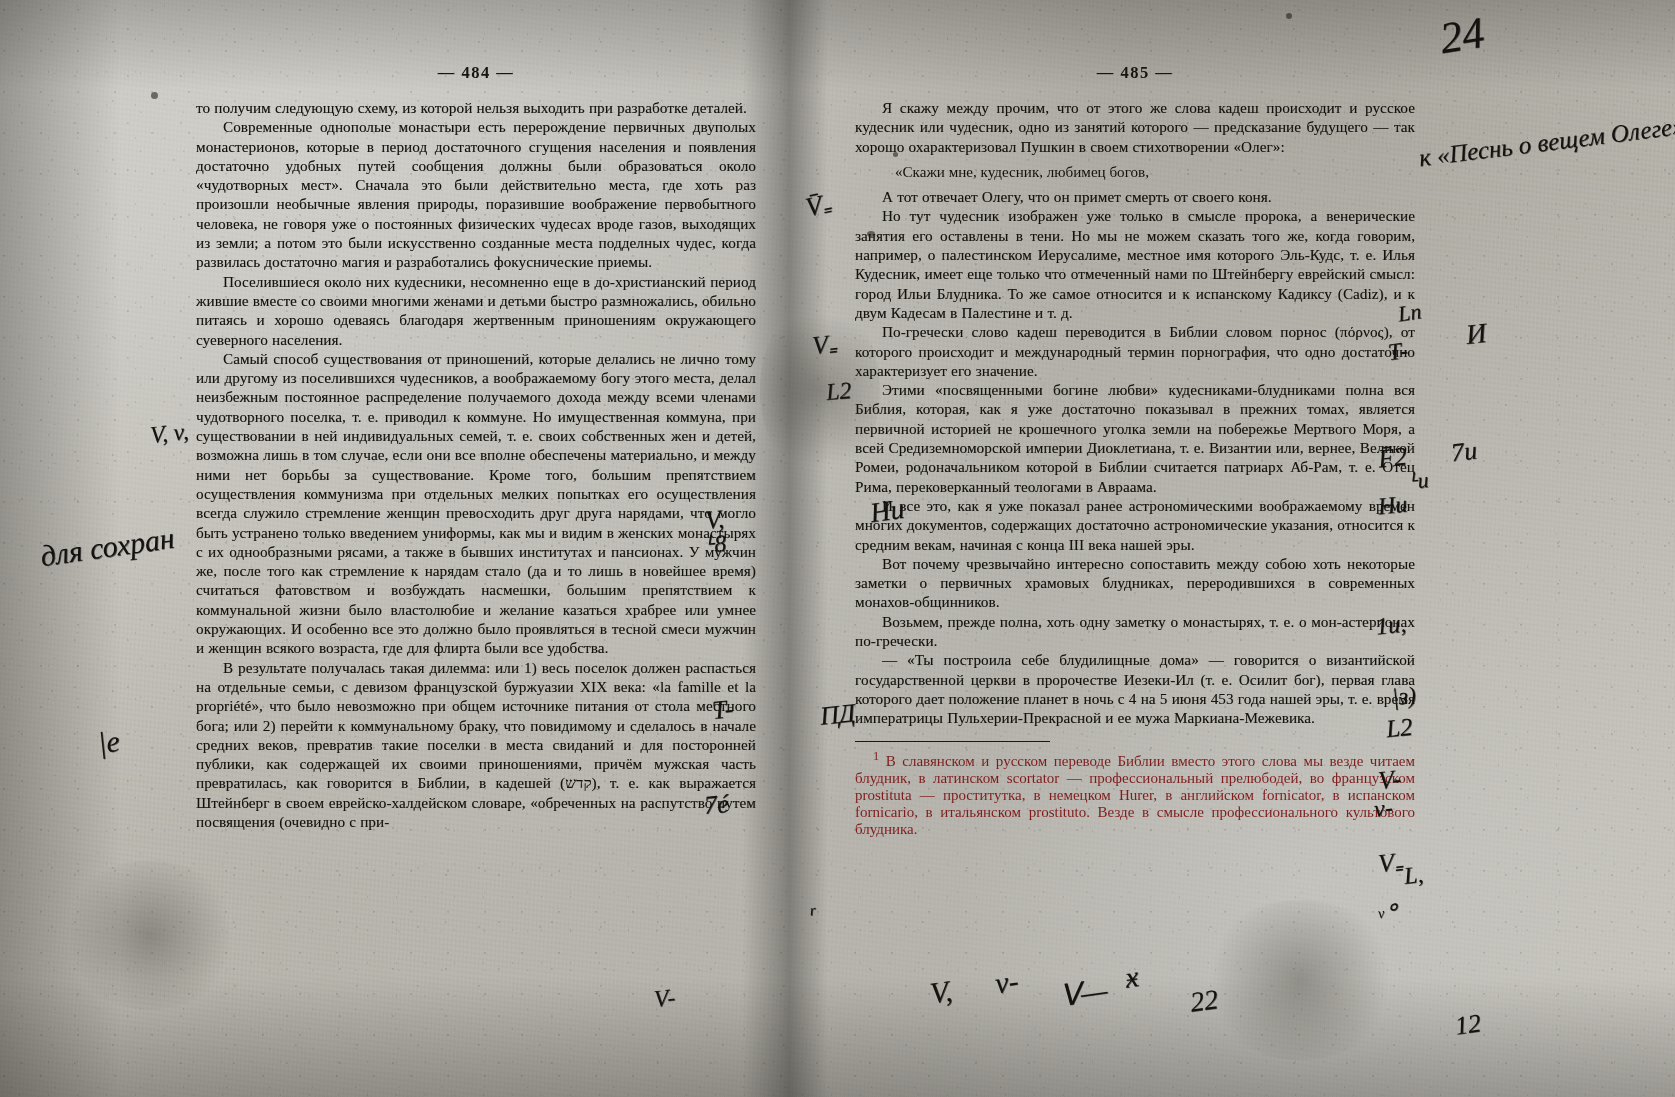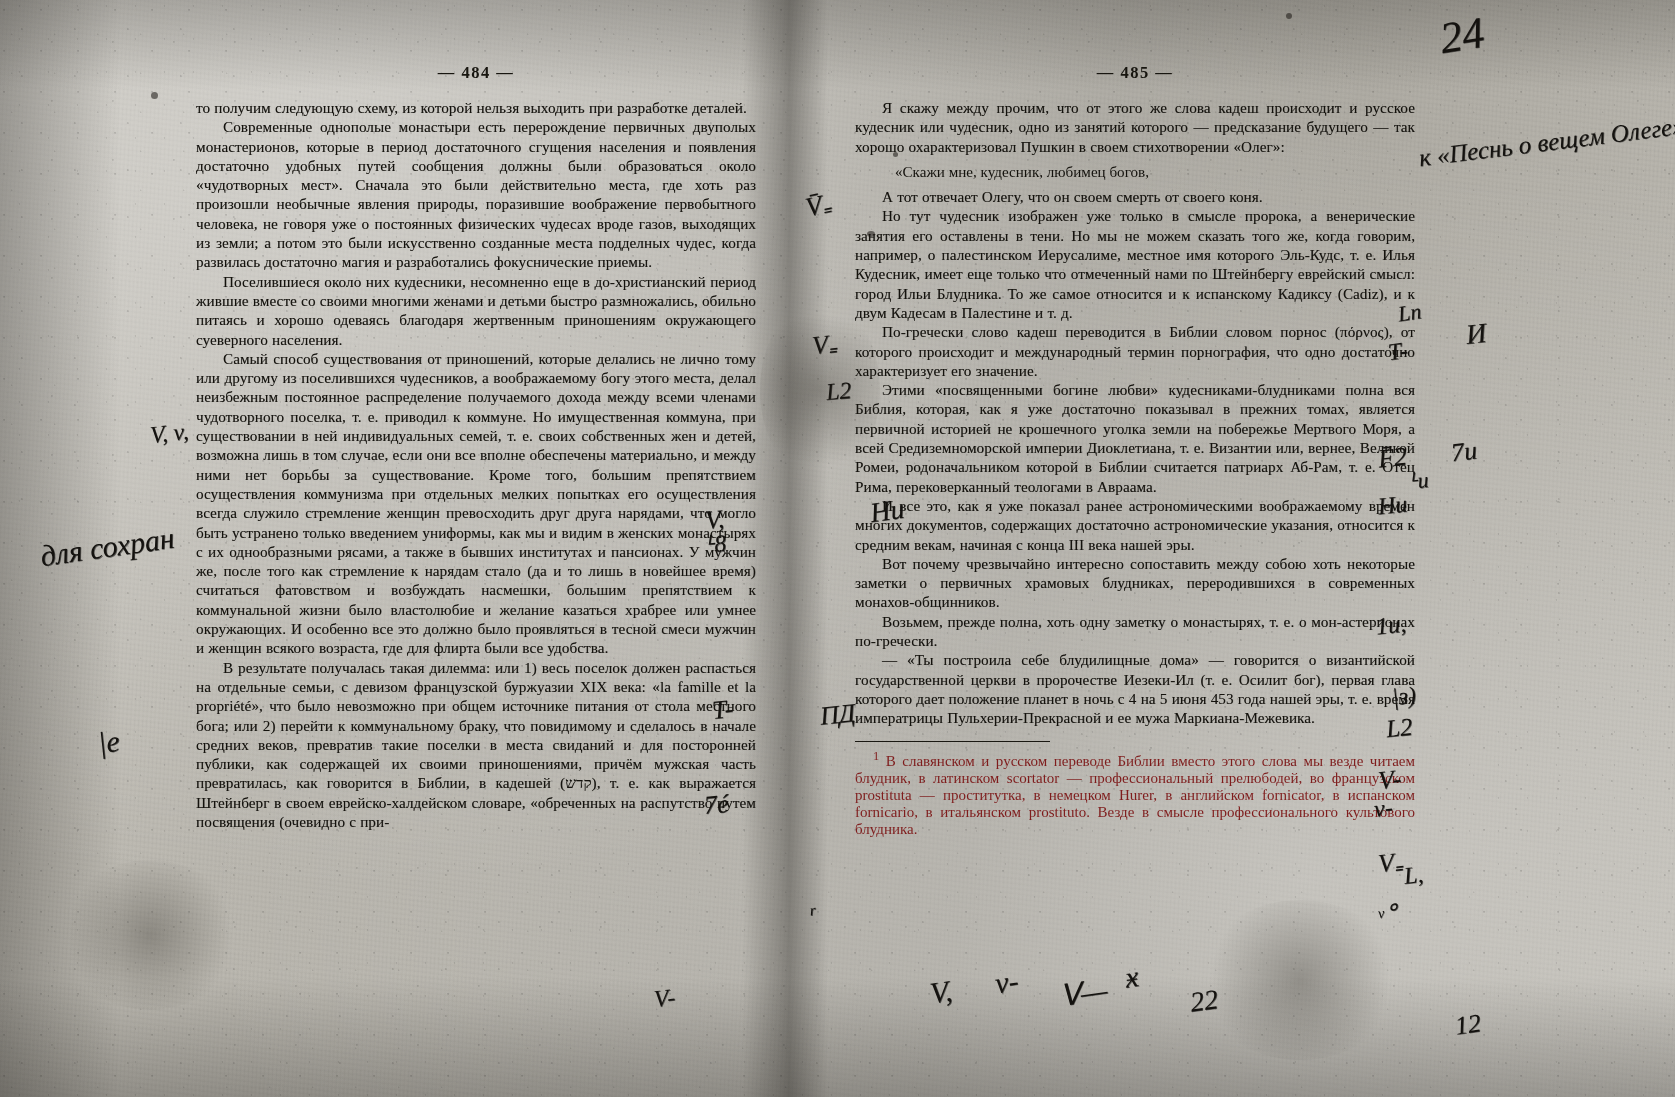--- a/index.html
+++ b/index.html
@@ -157,21 +157,21 @@
     <p class="body">Современные однополые монастыри есть перерождение первичных двуполых монастерионов, которые в период достаточного сгущения населения и появления достаточно удобных путей сообщения должны были образоваться около «чудотворных мест». Сначала это были действительно места, где хоть раз произошли необычные явления природы, поразившие воображение первобытного человека, не говоря уже о постоянных физических чудесах вроде газов, выходящих из земли; а потом это были искусственно созданные места подделных чудес, когда развилась достаточно магия и разработались фокуснические приемы.</p>
     <p class="body">Поселившиеся около них кудесники, несомненно еще в до-христианский период жившие вместе со своими многими женами и детьми быстро размножались, обильно питаясь и хорошо одеваясь благодаря жертвенным приношениям окружающего суеверного населения.</p>
     <p class="body">Самый способ существования от приношений, которые делались не лично тому или другому из поселившихся чудесников, а воображаемому богу этого места, делал неизбежным постоянное распределение получаемого дохода между всеми членами чудотворного поселка, т. е. приводил к коммуне. Но имущественная коммуна, при существовании в ней индивидуальных семей, т. е. своих собственных жен и детей, возможна лишь в том случае, если они все вполне обеспечены материально, и между ними нет борьбы за существование. Кроме того, большим препятствием осуществления коммунизма при отдельных мелких попытках его осуществления всегда служило стремление женщин превосходить друг друга нарядами, что могло быть устранено только введением униформы, как мы и видим в женских монастырях с их однообразными рясами, а также в бывших институтах и пансионах. У мужчин же, после того как стремление к нарядам стало (да и то лишь в новейшее время) считаться фатовством и возбуждать насмешки, большим препятствием к коммунальной жизни было властолюбие и желание казаться храбрее или умнее окружающих. И особенно все это должно было проявляться в тесной смеси мужчин и женщин всякого возраста, где для флирта были все удобства.</p>
     <p class="body">В результате получалась такая дилемма: или 1) весь поселок должен распасться на отдельные семьи, с девизом французской буржуазии XIX века: «la famille et la propriété», что было невозможно при общем источнике питания от стола местного бога; или 2) перейти к коммунальному браку, что повидимому и сделалось в начале средних веков, превратив такие поселки в места свиданий и для посторонней публики, как содержащей их своими приношениями, причём мужская часть превратилась, как говорится в Библии, в кадешей (קדש), т. е. как выражается Штейнберг в своем еврейско-халдейском словаре, «обреченных на распутство путем посвящения (очевидно с при-</p>
   </div>
 
   <div class="col col-right">
     <div class="folio">— 485 —</div>
     <p class="body">Я скажу между прочим, что от этого же слова кадеш происходит и русское кудесник или чудесник, одно из занятий которого — предсказание будущего — так хорошо охарактеризовал Пушкин в своем стихотворении «Олег»:</p>
     <p class="verse">«Скажи мне, кудесник, любимец богов,</p>
-    <p class="body">А тот отвечает Олегу, что он своем смерть от своего коня.</p>
+    <p class="body">А тот отвечает Олегу, что он примет смерть от своего коня.</p>
     <p class="body">Но тут чудесник изображен уже только в смысле пророка, а венерические занятия его оставлены в тени. Но мы не можем сказать того же, когда говорим, например, о палестинском Иерусалиме, местное имя которого Эль-Кудс, т. е. Илья Кудесник, имеет еще только что отмеченный нами по Штейнбергу еврейский смысл: город Ильи Блудника. То же самое относится и к испанскому Кадиксу (Cadiz), и к двум Кадесам в Палестине и т. д.</p>
     <p class="body">По-гречески слово кадеш переводится в Библии словом порнос (πόρνος), от которого происходит и международный термин порнография, что одно достаточно характеризует его значение.</p>
     <p class="body">Этими «посвященными богине любви» кудесниками-блудниками полна вся Библия, которая, как я уже достаточно показывал в прежних томах, является первичной историей не крошечного уголка земли на побережье Мертвого Моря, а всей Средиземноморской империи Диоклетиана, т. е. Византии или, вернее, Великой Ромеи, родоначальником которой в Библии считается патриарх Аб-Рам, т. е. Отец Рима, перековерканный теологами в Авраама.</p>
     <p class="body">И все это, как я уже показал ранее астрономическими воображаемому времен многих документов, содержащих достаточно астрономические указания, относится к средним векам, начиная с конца III века нашей эры.</p>
     <p class="body">Вот почему чрезвычайно интересно сопоставить между собою хоть некоторые заметки о первичных храмовых блудниках, переродившихся в современных монахов-общинников.</p>
     <p class="body">Возьмем, прежде полна, хоть одну заметку о монастырях, т. е. о мон-астерионах по-гречески.</p>
     <p class="body">— «Ты построила себе блудилищные дома» — говорится о византийской государственной церкви в пророчестве Иезеки-Ил (т. е. Осилит бог), первая глава которого дает положение планет в ночь с 4 на 5 июня 453 года нашей эры, т. е. время императрицы Пульхерии-Прекрасной и ее мужа Маркиана-Межевика.</p>
     <div class="fn-rule"></div>
     <p class="footnote"><sup>1</sup> <span>В славянском и русском переводе Библии вместо этого слова мы везде читаем блудник, в латинском scortator — профессиональный прелюбодей, во французском prostituta — проститутка, в немецком Hurer, в английском fornicator, в испанском fornicario, в итальянском prostituto. Везде в смысле профессионального культового блудника.</span></p>
   </div>

